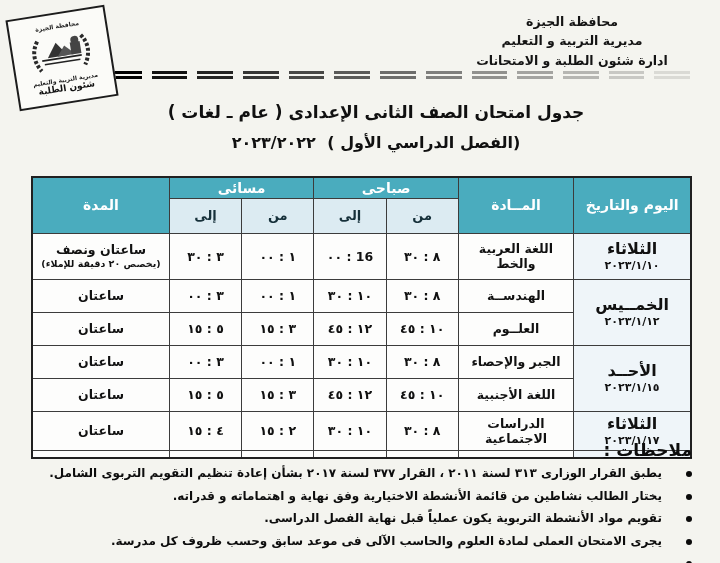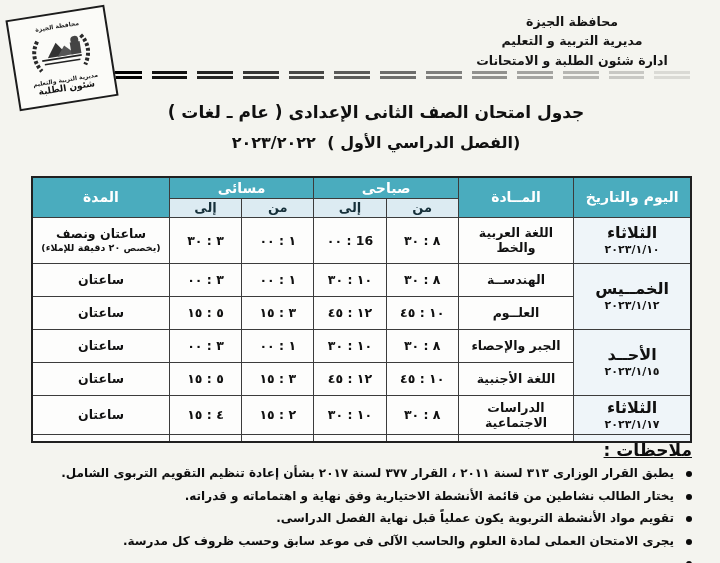--- a/index.html
+++ b/index.html
@@ -50,41 +50,41 @@
   }
   table.exam th, table.exam td {
     border:1px solid #3c3c3c; text-align:center; vertical-align:middle;
     font-weight:bold; padding:1px 2px;
   }
   table.exam { border:2px solid #202020; }
   th.main {
     background:var(--teal); color:#ffffff; font-size:14px; height:21px;
   }
   th.sub {
-    background:var(--subhdr); color:#16303a; font-size:13px; height:19px;
+    background:var(--subhdr); color:#16303a; font-size:13px; height:35px;
   }
   td.day-cell { width:117px; background:#eff5f9; font-size:13px; line-height:1.35; }
   td.day-cell .day-name { font-size:16px; }
   td.day-cell .day-date { font-size:11px; }
   td.subject-cell { width:115px; font-size:12.5px; }
   td.time-cell { width:72px; font-size:12.5px; direction:rtl; }
   td.duration-cell { width:137px; font-size:12.5px; line-height:1.25; }
   td.duration-cell .dur-note { font-size:9.5px; font-weight:bold; }
   tr.row-normal td { height:33px; }
   tr.row-tall td { height:46px; }
   tr.row-empty td { height:8px; padding:0; }
   
   .notes {
     position:absolute; right:28px; top:440px; width:664px; direction:rtl;
   }
   .notes-heading {
     font-size:17px; font-weight:bold; text-decoration:underline; color:#0d0d0d;
     margin-bottom:6px;
   }
-  .note-item { display:flex; align-items:flex-start; gap:12px; margin-bottom:7px; direction:rtl; }
+  .note-item { display:flex; align-items:flex-start; gap:24px; margin-bottom:7px; direction:rtl; }
   .note-bullet { width:6px; height:6px; border-radius:50%; background:#0a0a0a; margin-top:5px; flex:0 0 auto; }
   .note-text { font-size:12px; font-weight:bold; color:#0d0d0d; line-height:1.3; }
 </style>
 </head>
 <body>
 
 <div class="stamp">
   <div class="tiny">محافظة الجيزة</div>
   <svg width="72" height="46" viewBox="0 0 72 46">
     <path d="M14,8 Q4,22 14,38" fill="none" stroke="#2a2a2a" stroke-width="4" stroke-dasharray="3 2"></path>

